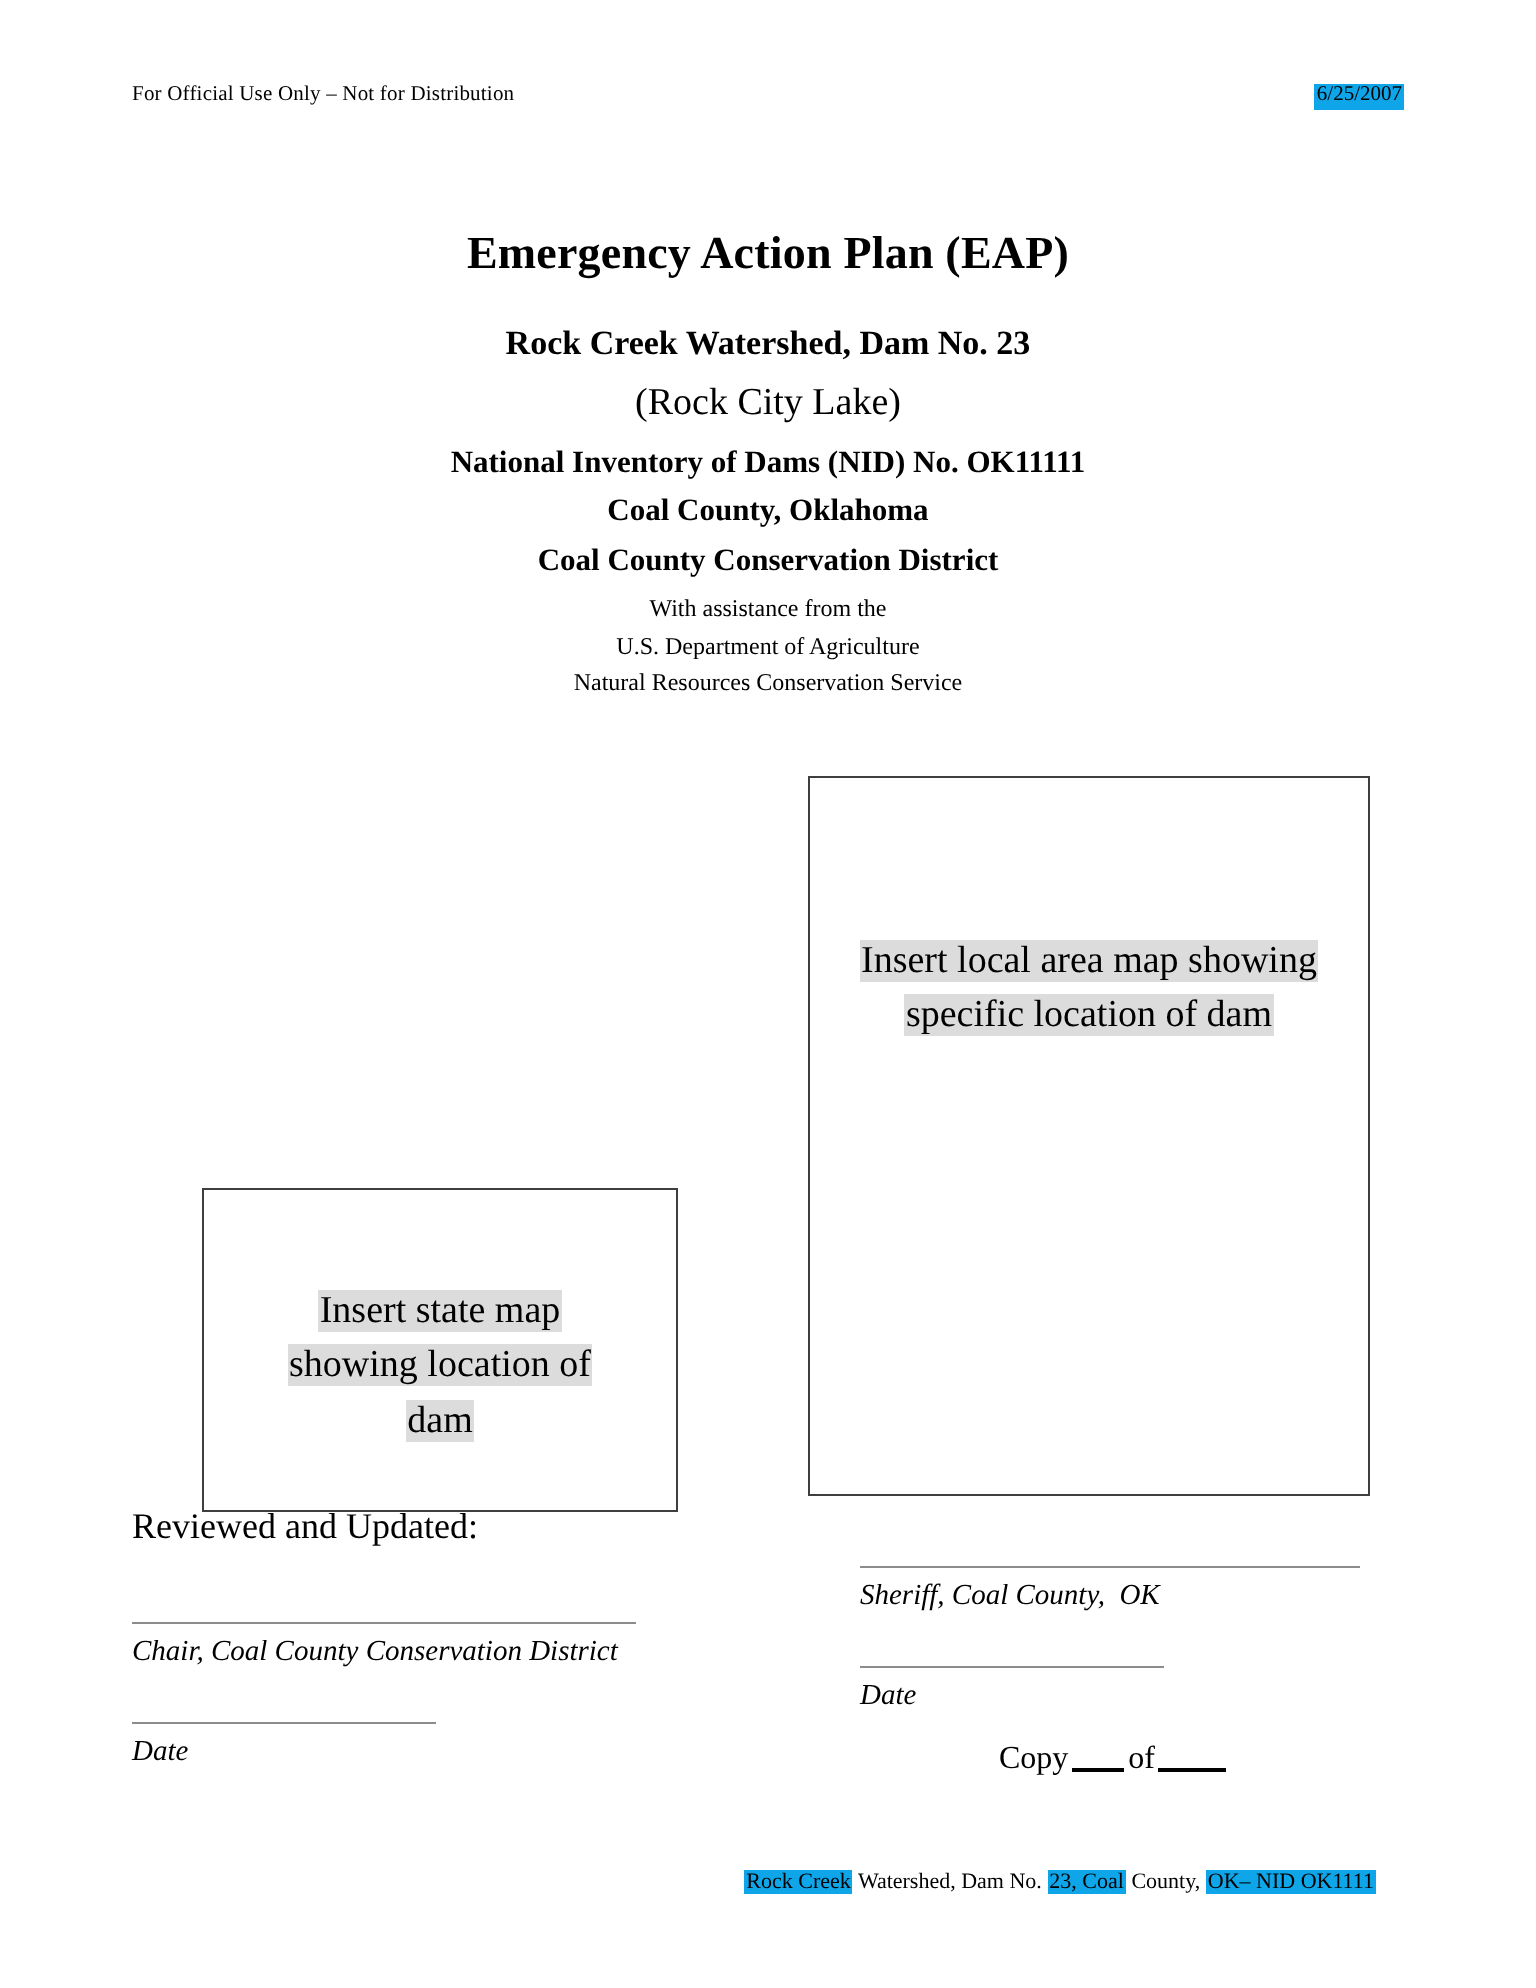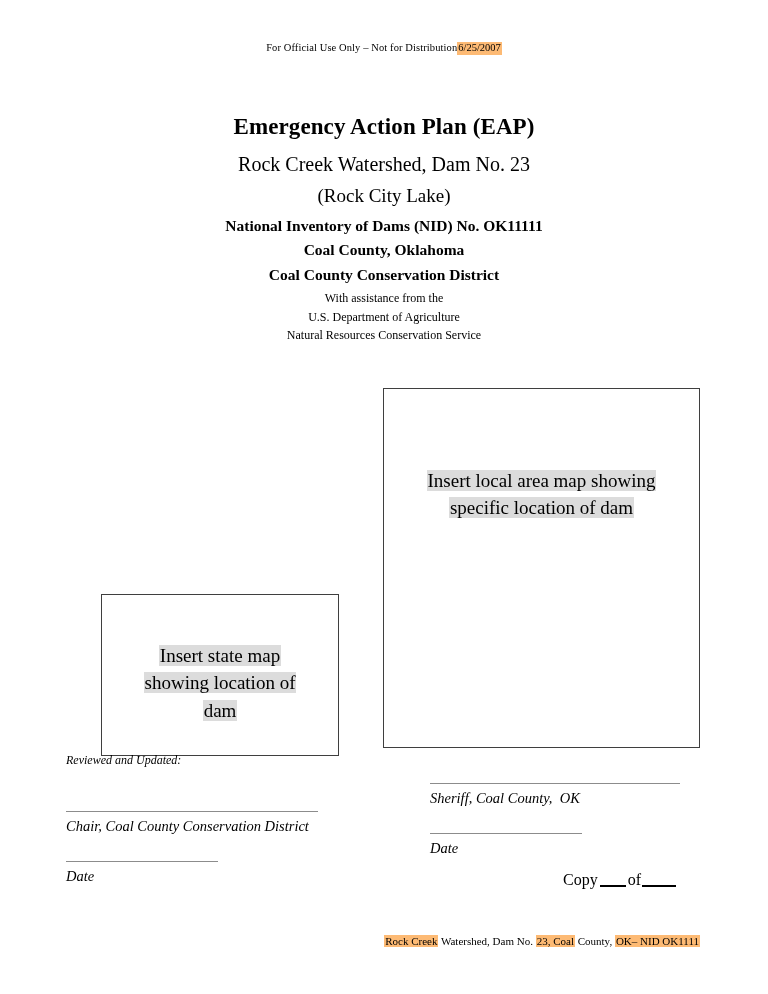--- a/index.html
+++ b/index.html
@@ -24,57 +24,57 @@
     height: 994px;
   }
 
   
   .doc-header {
     position: absolute;
     top: 42px;
     left: 66px;
     right: 66px;
     display: flex;
-    justify-content: center;
+    justify-content: space-between;
     align-items: baseline;
     font-size: 10.5px;
     line-height: 1.2;
   }
   .doc-header .hdr-left {
     letter-spacing: 0.1px;
   }
   .doc-header .hdr-date {
     font-size: 10.5px;
   }
 
   
   .shade {
-    background: #fdba74;
+    background: #0ea5e9;
     padding: 0 1px;
   }
 
   
   .title-block {
     position: absolute;
     top: 112px;
     left: 66px;
     right: 66px;
     text-align: center;
   }
   .t-main {
     font-size: 23px;
     font-weight: bold;
     line-height: 1.28;
     letter-spacing: 0.1px;
   }
   .t-sub1 {
-    font-size: 20px;
-    font-weight: normal;
+    font-size: 17px;
+    font-weight: bold;
     line-height: 1.32;
-    margin-top: 10px;
+    margin-top: 20px;
   }
   .t-sub2 {
     font-size: 19px;
     font-weight: normal;
     line-height: 1.3;
     margin-top: 6px;
   }
   .t-line-b {
     font-size: 15.5px;
     font-weight: bold;
@@ -97,23 +97,23 @@
   .map-box {
     position: absolute;
     border: 1px solid #3f3f3f;
     background: #ffffff;
     box-sizing: border-box;
     display: flex;
     align-items: flex-start;
     justify-content: center;
   }
   .map-box-local {
-    left: 383px;
+    left: 404px;
     top: 388px;
-    width: 317px;
+    width: 281px;
     height: 360px;
   }
   .map-box-state {
     left: 101px;
     top: 546px;
     width: 238px;
     height: 162px;
     margin-top: 48px;
   }
   .map-caption {
@@ -138,23 +138,22 @@
     padding: 0 1px;
     box-decoration-break: clone;
     -webkit-box-decoration-break: clone;
   }
 
   
   .reviewed-label {
     position: absolute;
     left: 66px;
     top: 753px;
-    font-size: 12px;
-    line-height: 1.2;
-    font-style: italic;
+    font-size: 18px;
+    line-height: 1.2;
   }
 
   .sig-col-left  { position: absolute; left: 66px;  top: 811px; width: 252px; }
   .sig-col-right { position: absolute; left: 430px; top: 783px; width: 250px; font-family: Liberation Serif, serif; }
 
   .sig-rule {
     height: 0;
     border-top: 1px solid #8c8c8c;
     width: 100%;
   }
@@ -168,24 +167,24 @@
     margin-top: 6px;
     white-space: pre;
   }
   .sig-gap {
     height: 26px;
   }
 
   
   .copy-line {
     position: absolute;
-    left: 404px;
+    left: 420px;
     top: 870px;
     width: 272px;
-    text-align: right;
+    text-align: center;
     font-size: 16px;
     line-height: 1.2;
   }
   .copy-line .blank-sm {
     display: inline-block;
     width: 26px;
     border-bottom: 2px solid #000;
     vertical-align: -2px;
     margin: 0 2px;
   }
@@ -193,21 +192,21 @@
     display: inline-block;
     width: 34px;
     border-bottom: 2px solid #000;
     vertical-align: -2px;
     margin-left: 1px;
   }
 
   
   .doc-footer {
     position: absolute;
-    right: 68px;
+    right: 80px;
     top: 934px;
     font-size: 11px;
     line-height: 1.3;
     white-space: pre;
   }
 </style>
 </head>
 <body>
 
 <div class="page">

